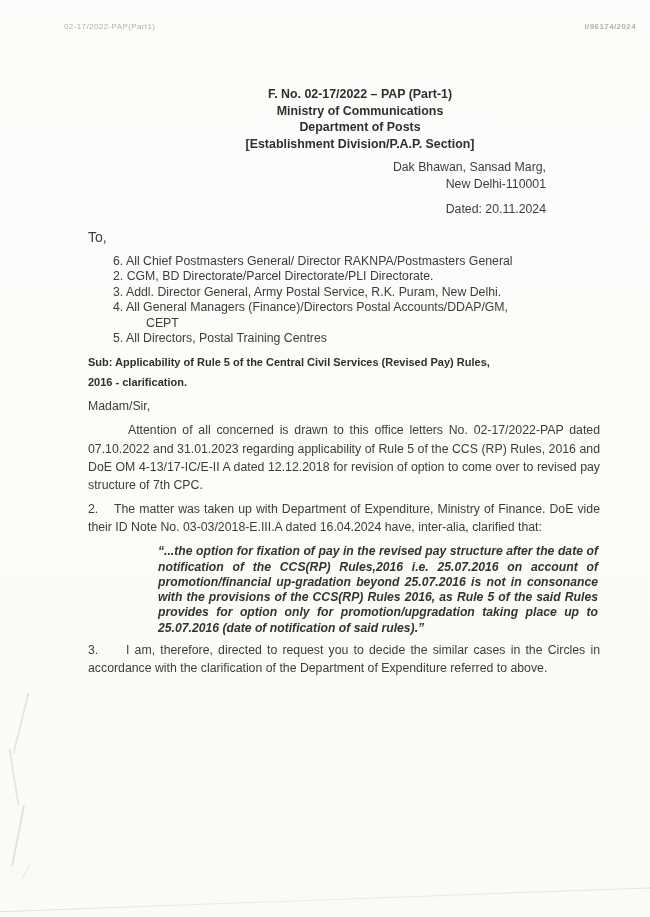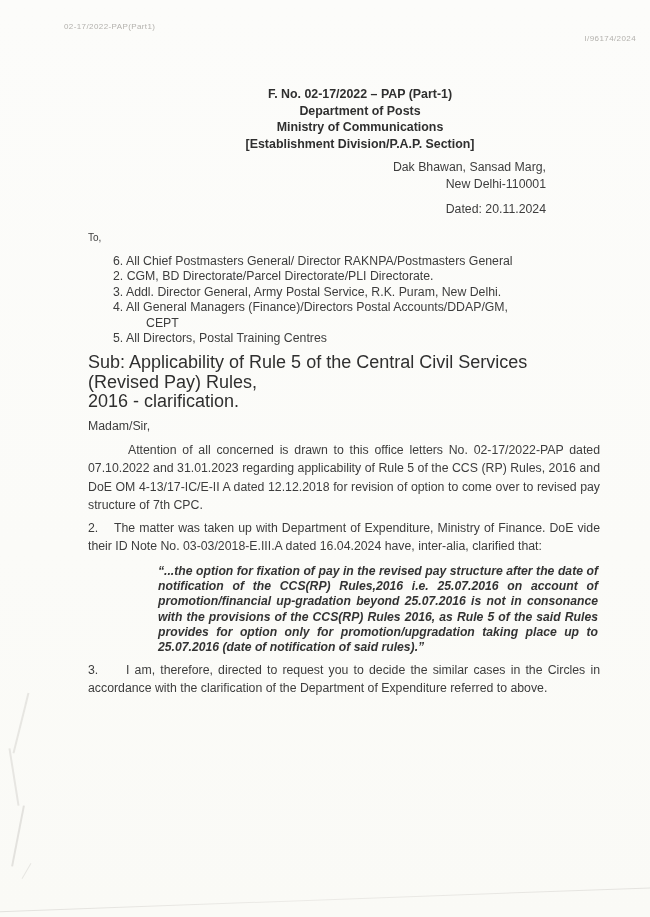--- a/index.html
+++ b/index.html
@@ -15,46 +15,46 @@
     width: 650px; height: 917px;
     box-sizing: border-box;
     padding: 0 50px 0 88px;
     background: linear-gradient(180deg, #fcfcfa 0%, #fbfbf8 60%, #fafaf6 100%);
   }
   .scan-header {
     position: absolute; top: 22px; left: 0; right: 0; height: 12px;
     font-size: 8px; color: #b3b1ad; letter-spacing: 0.4px;
   }
   .scan-header .left-ref { position: absolute; left: 64px; top: 0; }
-  .scan-header .right-ref { position: absolute; right: 14px; top: 12px; }
+  .scan-header .right-ref { position: absolute; right: 14px; top: 0; font-weight: bold; }
   .letterhead {
     padding-top: 86px;
     padding-left: 32px;
     text-align: center;
     font-weight: bold;
     font-size: 12.4px;
     line-height: 16.5px;
     color: #2f2f2f;
   }
   .address-block {
     margin-top: 7px;
     margin-right: 54px;
     text-align: right;
     font-size: 12.3px;
     line-height: 17px;
   }
   .date-line { margin-top: 8px; }
-  .to-label { margin-top: 12px; font-size: 10px; line-height: 15px; }
+  .to-label { margin-top: 12px; font-size: 14px; line-height: 15px; }
   .recipients { margin-top: 9px; margin-left: 25px; font-size: 12.3px; line-height: 15.4px; }
   .recipient { white-space: nowrap; }
   .recipient.cont { padding-left: 33px; }
   .subject {
     margin-top: 7px;
-    font-weight: normal;
-    font-size: 18px;
+    font-weight: bold;
+    font-size: 11px;
     line-height: 19.5px;
     color: #2f2f2f;
   }
   .greeting { margin-top: 7px; font-size: 12.3px; line-height: 15px; }
   .para {
     margin: 5px 0 0 0;
     font-size: 12.3px;
     line-height: 18.3px;
     text-align: justify;
   }
@@ -89,22 +89,22 @@
 
 <div class="page">
 
   <div class="scan-header">
     <span class="left-ref">02-17/2022-PAP(Part1)</span>
     <span class="right-ref">I/96174/2024</span>
   </div>
 
   <div class="letterhead">
     <div>F. No. 02-17/2022 – PAP (Part-1)</div>
+    <div>Ministry of Communications</div>
     <div>Department of Posts</div>
-    <div>Ministry of Communications</div>
     <div>[Establishment Division/P.A.P. Section]</div>
   </div>
 
   <div class="address-block">
     <div>Dak Bhawan, Sansad Marg,</div>
     <div>New Delhi-110001</div>
     <div class="date-line">Dated: 20.11.2024</div>
   </div>
 
   <div class="to-label">To,</div>

